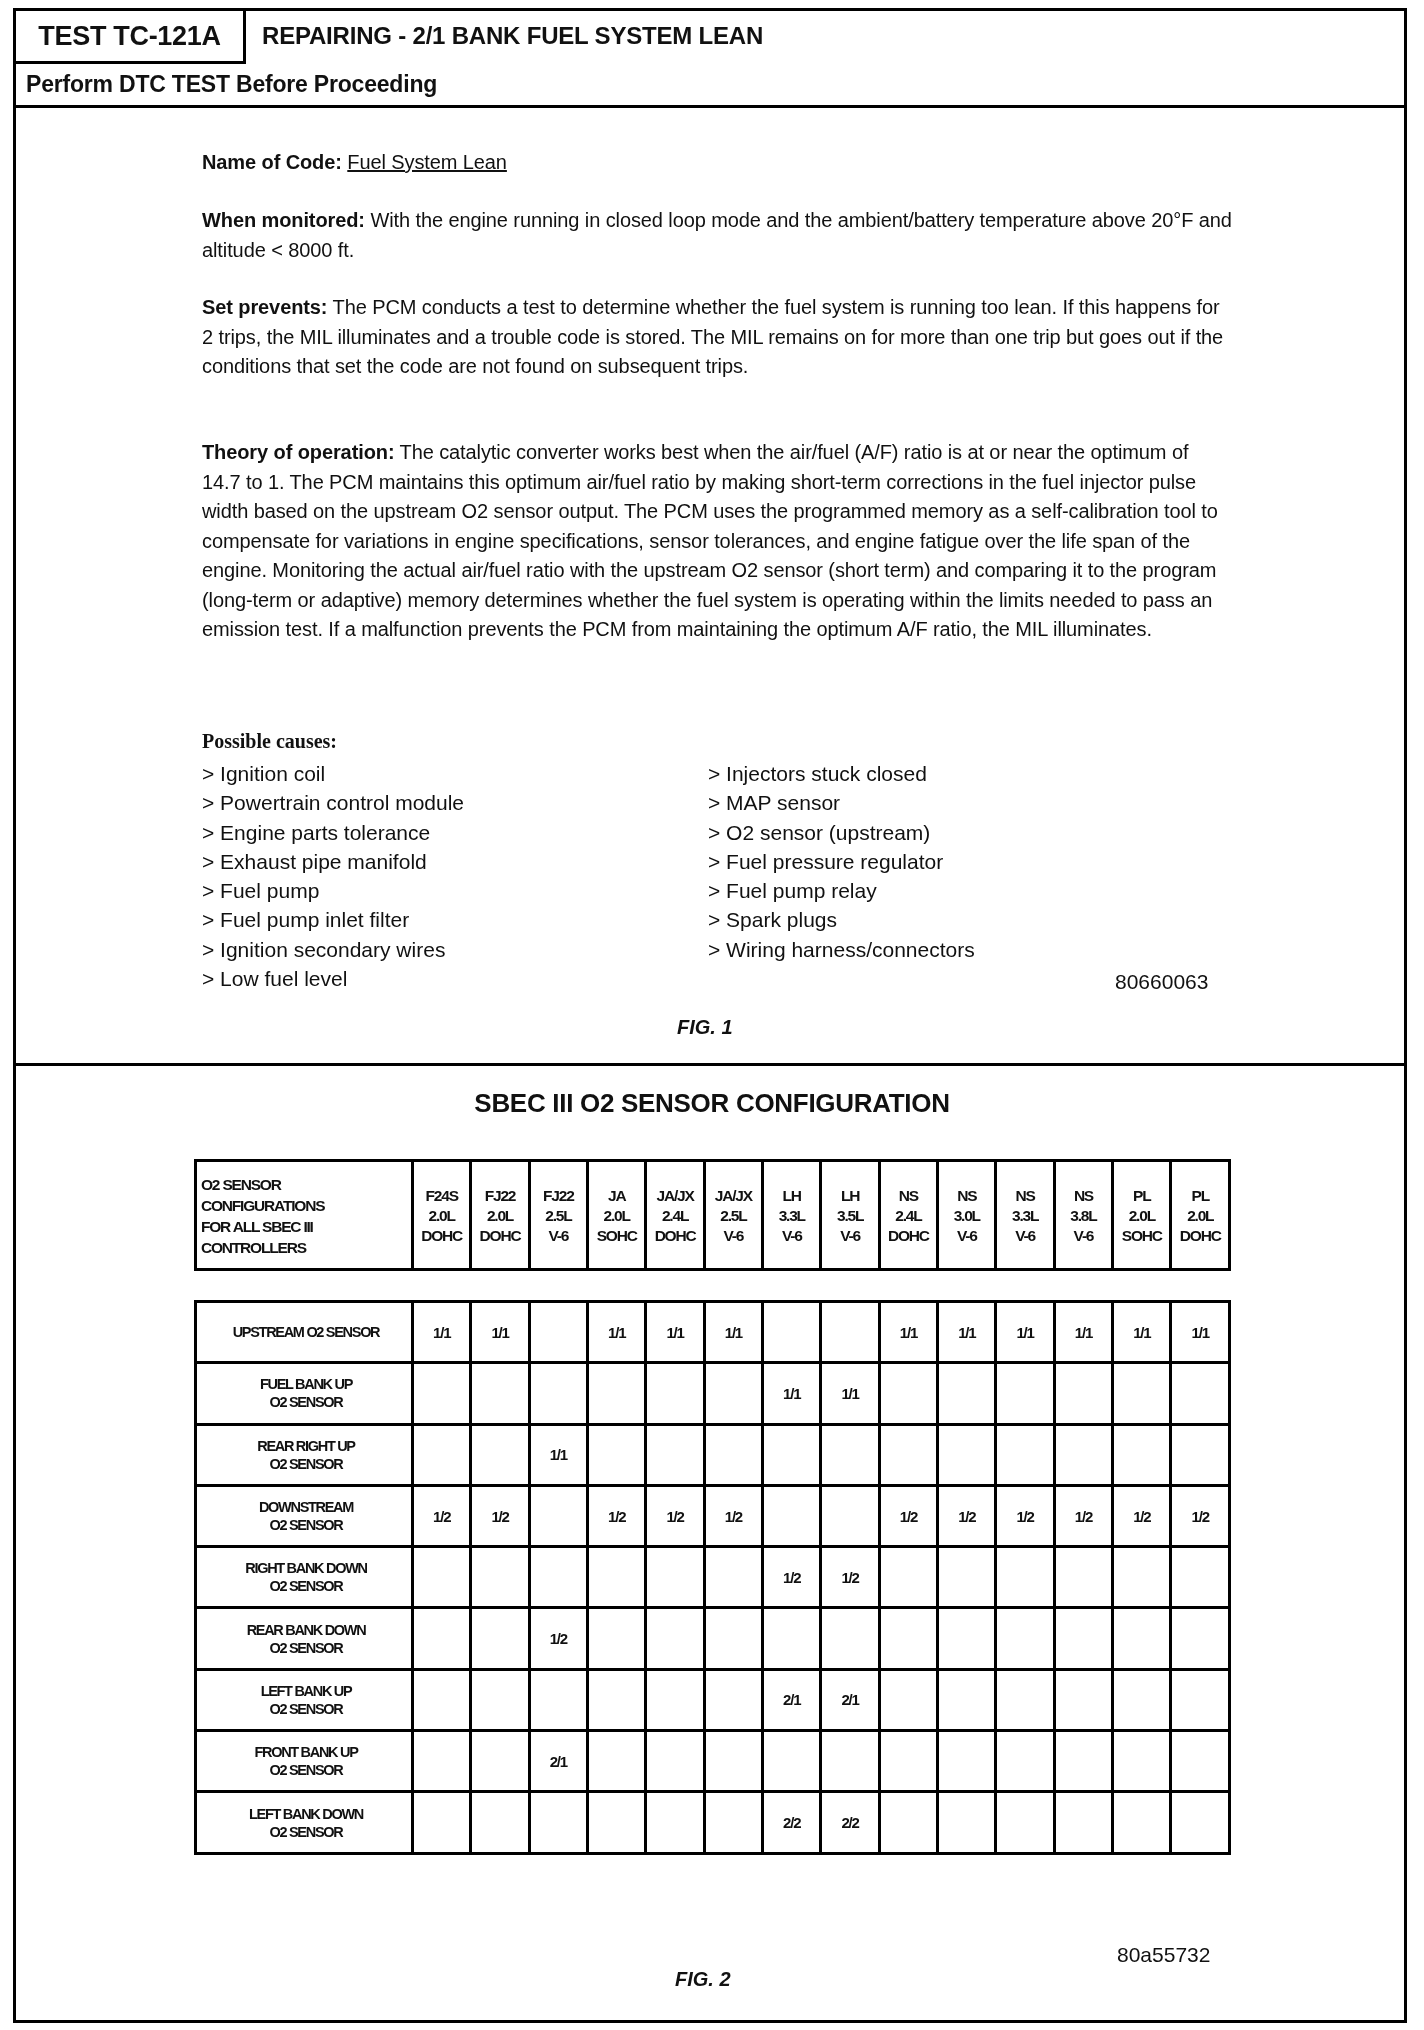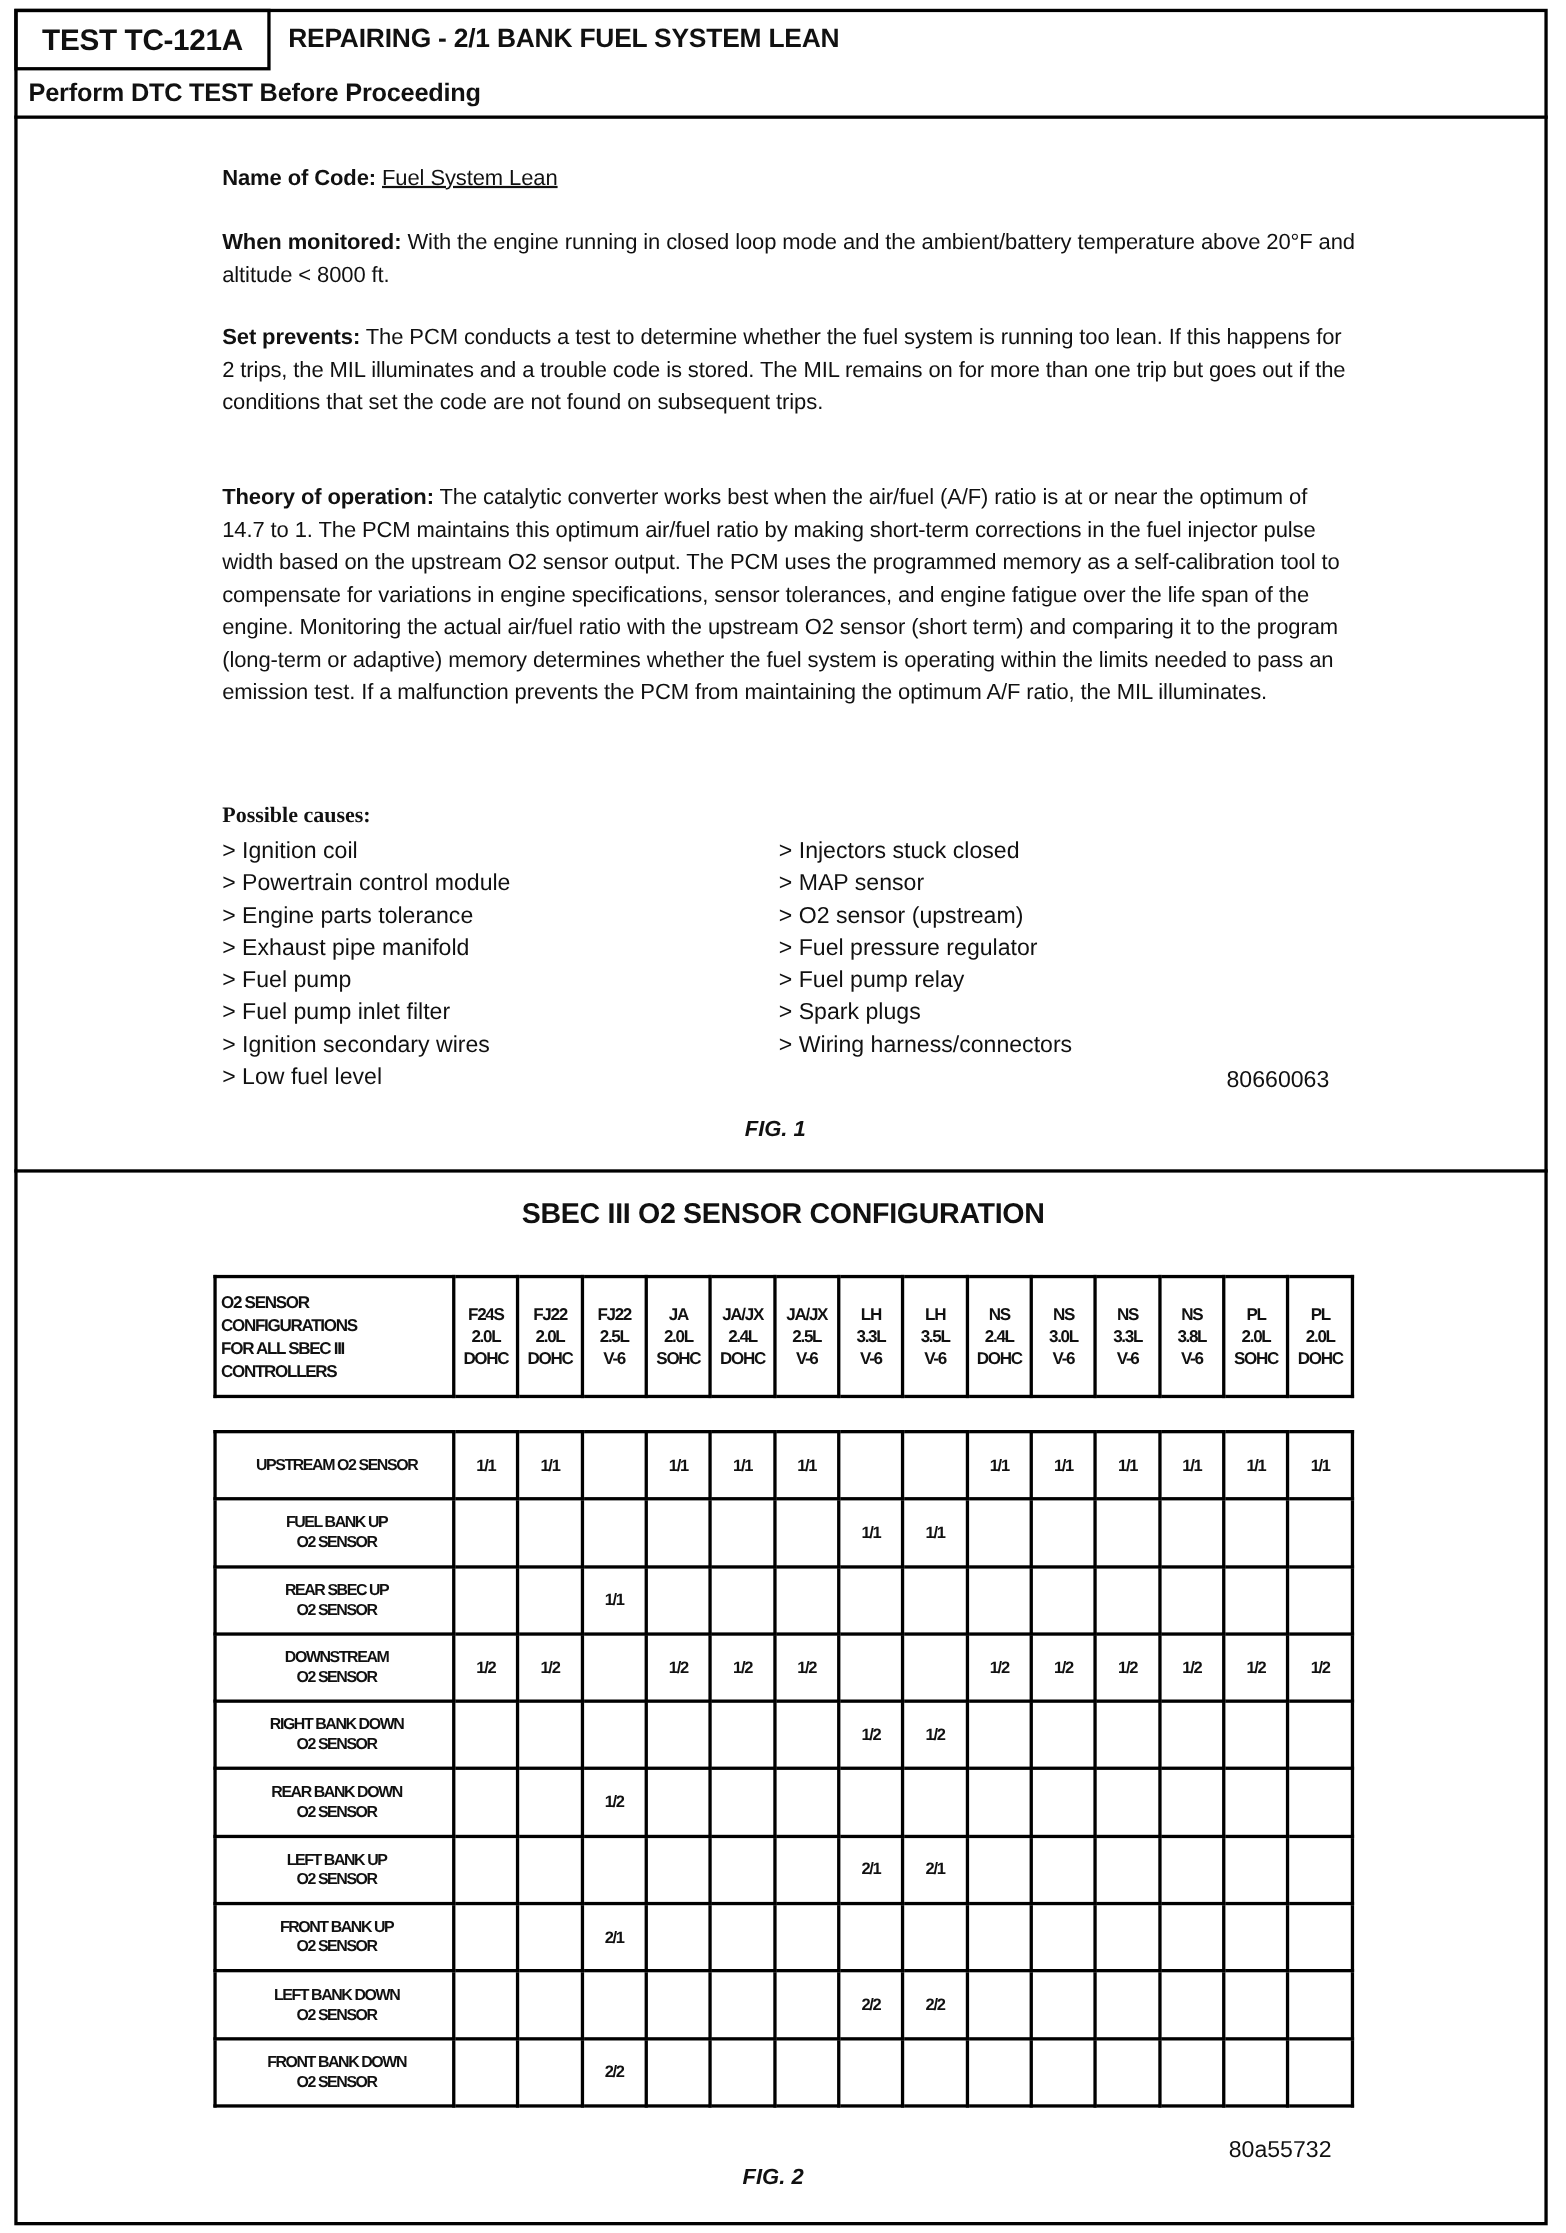--- a/index.html
+++ b/index.html
@@ -249,21 +249,21 @@
         <td>1/1</td>
         <td></td>
         <td></td>
         <td></td>
         <td></td>
         <td></td>
         <td></td>
       </tr>
       <tr>
         <td class="rowlabel">
-          <div>REAR SBEC UP</div>
+          <div>REAR RIGHT UP</div>
           <div>O2 SENSOR</div>
         </td>
         <td></td>
         <td></td>
         <td>1/1</td>
         <td></td>
         <td></td>
         <td></td>
         <td></td>
         <td></td>
@@ -387,37 +387,17 @@
         <td></td>
         <td>2/2</td>
         <td>2/2</td>
         <td></td>
         <td></td>
         <td></td>
         <td></td>
         <td></td>
         <td></td>
       </tr>
-      <tr>
-        <td class="rowlabel">
-          <div>FRONT BANK DOWN</div>
-          <div>O2 SENSOR</div>
-        </td>
-        <td></td>
-        <td></td>
-        <td>2/2</td>
-        <td></td>
-        <td></td>
-        <td></td>
-        <td></td>
-        <td></td>
-        <td></td>
-        <td></td>
-        <td></td>
-        <td></td>
-        <td></td>
-        <td></td>
-      </tr>
     </tbody>
 </table>
 
 <div class="fig-code" style="left:1117px; top:1943px;">80a55732</div>
 <div class="fig-label" style="left:675px; top:1968px;">FIG. 2</div>
 
 </body></html>

